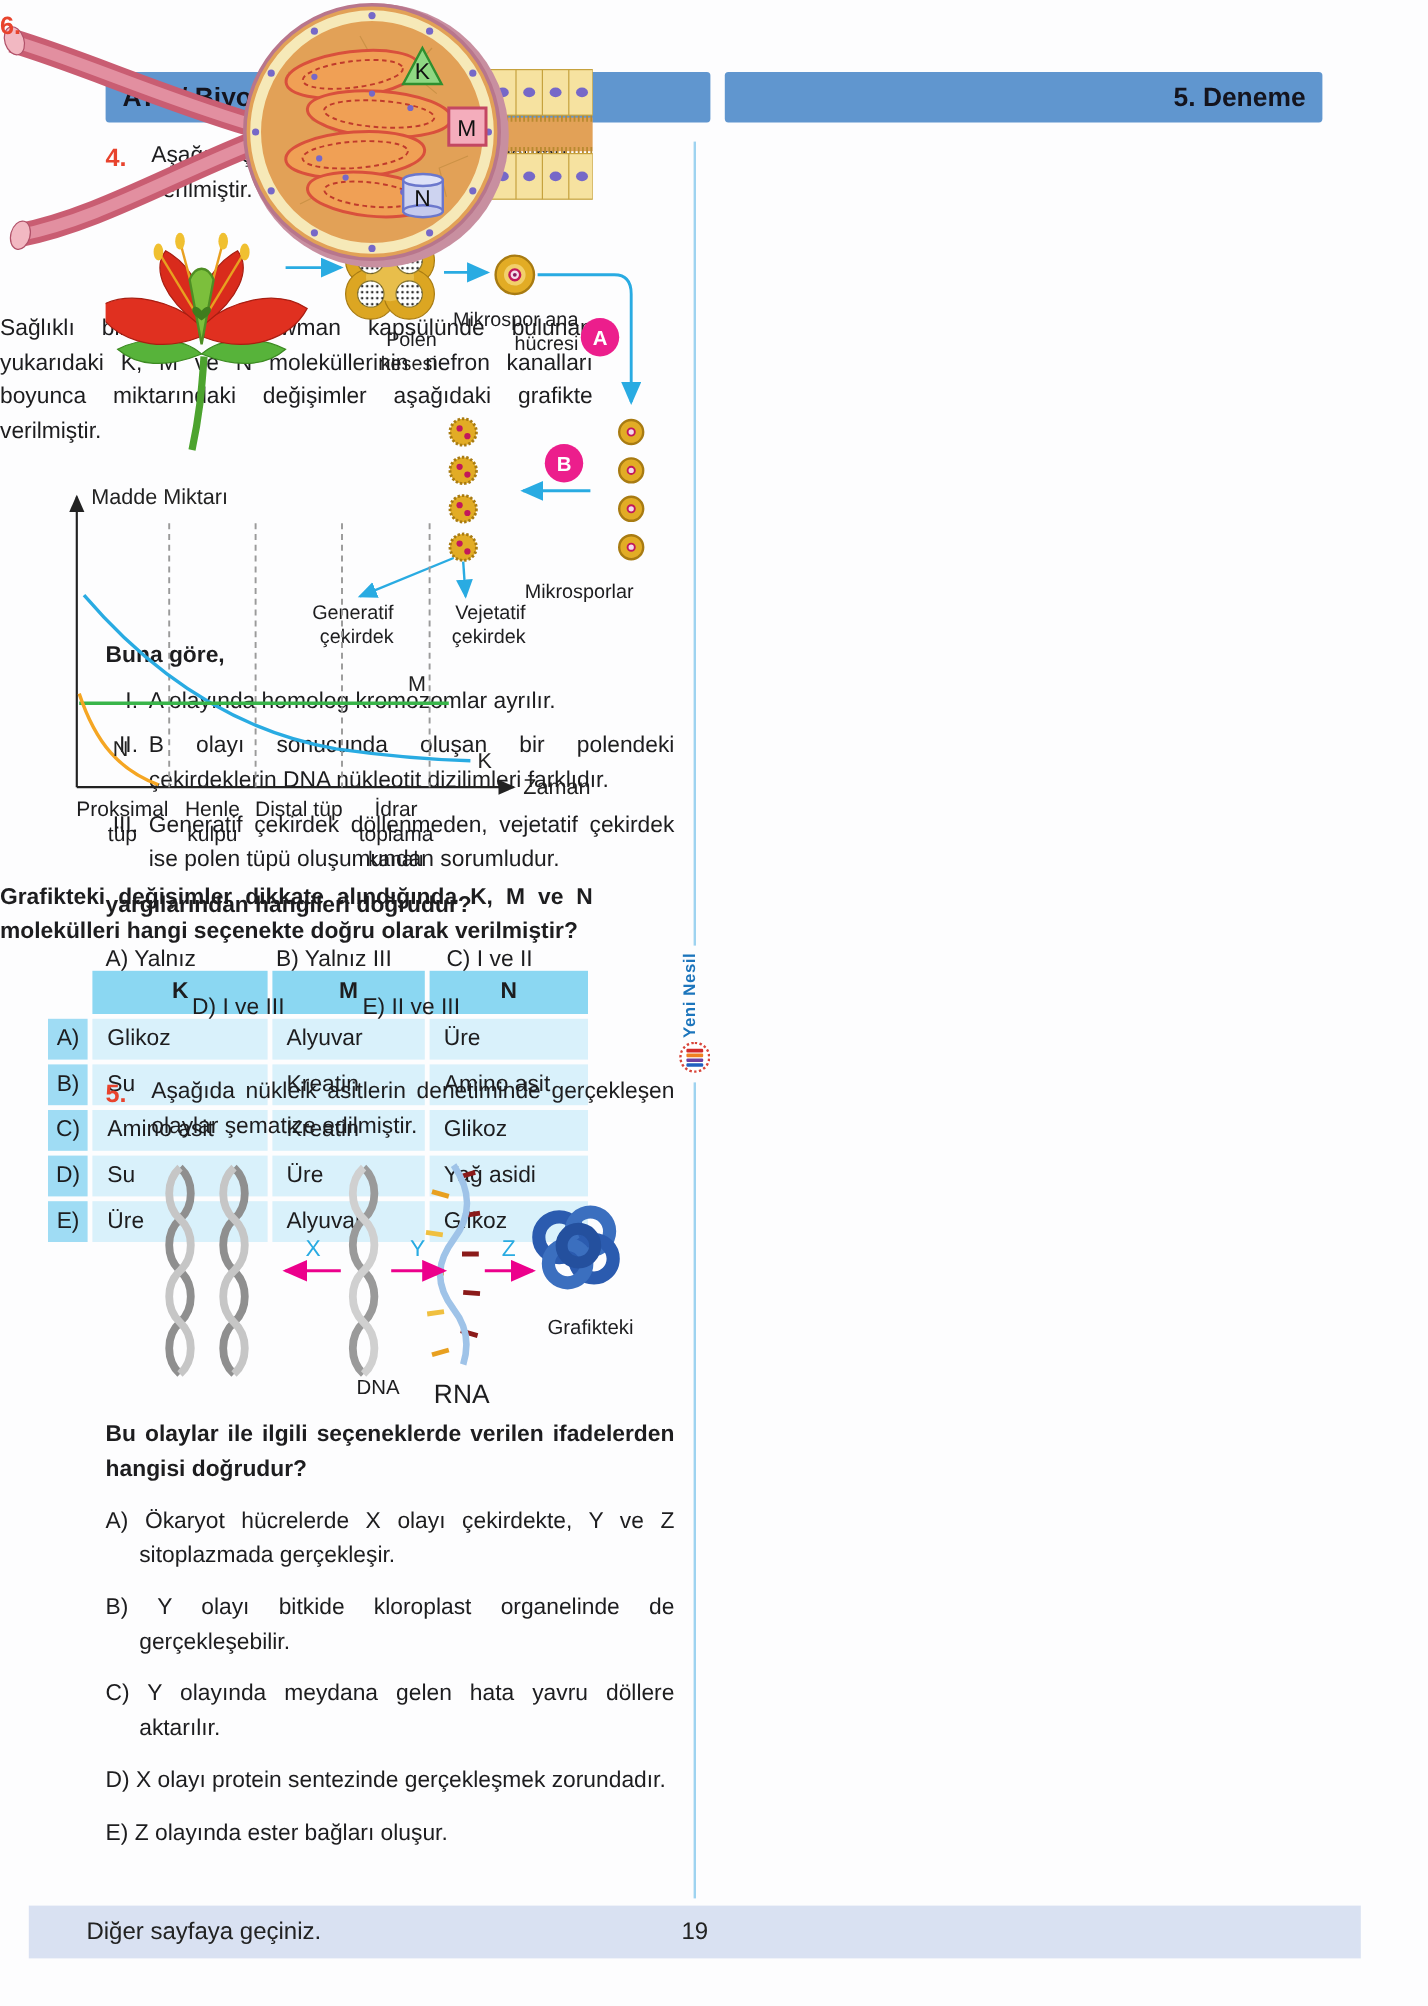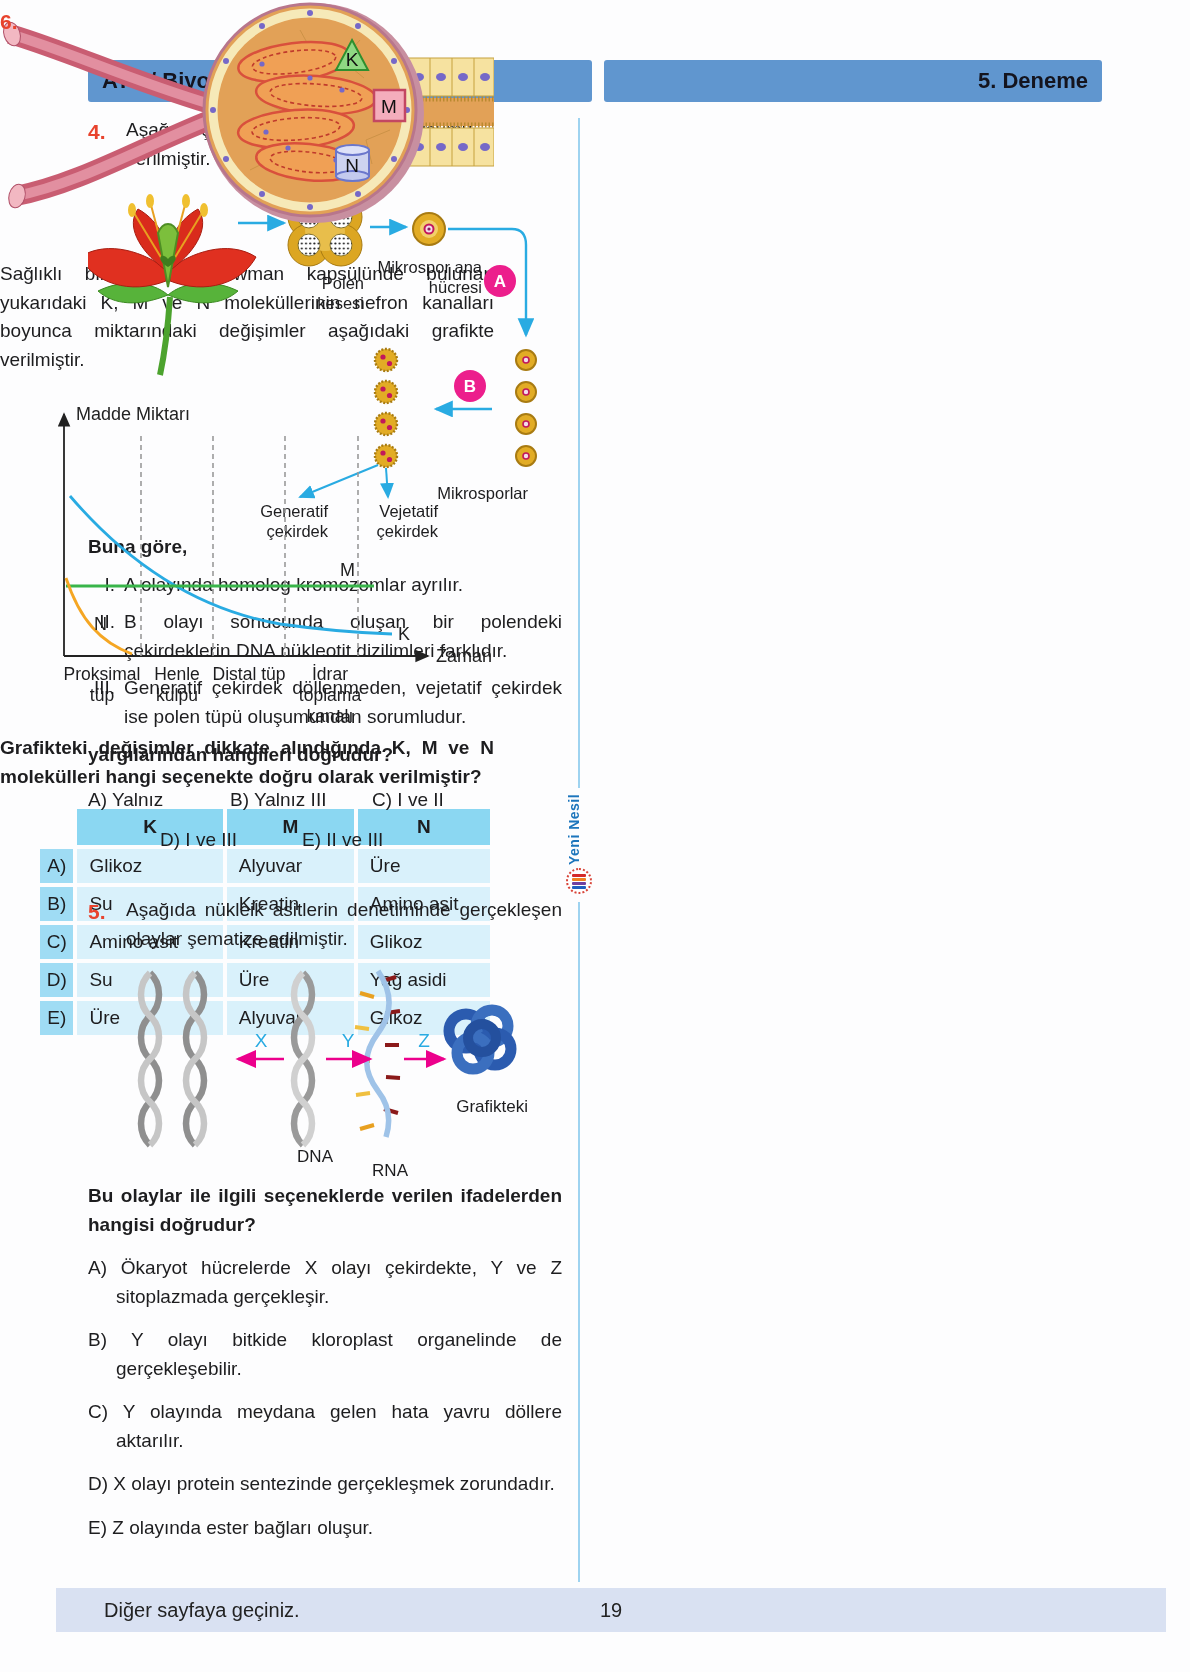--- a/index.html
+++ b/index.html
@@ -59,21 +59,21 @@
   .brand-text{position:absolute;left:566px;top:790px;height:78px;width:22px;
               writing-mode:vertical-rl;transform:rotate(180deg);
               font-size:14px;font-weight:bold;color:#1c75bc;letter-spacing:.5px;text-align:center;}
   .brand-mark{position:absolute;left:566px;top:868px;width:26px;height:26px;border:2px dotted #d8453a;
               border-radius:50%;overflow:hidden;display:flex;flex-direction:column;justify-content:center;
               align-items:center;gap:1px;background:#fff;}
   .brand-mark i{display:block;width:14px;height:3px;border-radius:1px;}
   .bm1{background:#d42a2a;} .bm2{background:#f08020;} .bm3{background:#7040a0;} .bm4{background:#2060c0;}
 
   
-  .footer-bar{position:absolute;left:56px;top:1588px;width:1110px;height:44px;background:#d9e1f2;
+  .footer-bar{position:absolute;left:24px;top:1588px;width:1110px;height:44px;background:#d9e1f2;
               display:flex;align-items:center;font-size:20px;color:#222;}
   .footer-bar .instr{padding-left:48px;}
   .pagenum{position:absolute;left:0;width:1110px;text-align:center;font-size:20px;color:#222;}
 </style>
 </head>
 <body>
 
 <div class="page">
 
   <div class="header-bar header-left">
@@ -303,21 +303,21 @@
         </g>
 
         <line x1="196" y1="98" x2="150" y2="98" stroke="#ec008c" stroke-width="2.6" marker-end="url(#arP)"></line>
         <line x1="238" y1="98" x2="282" y2="98" stroke="#ec008c" stroke-width="2.6" marker-end="url(#arP)"></line>
         <line x1="316" y1="98" x2="356" y2="98" stroke="#ec008c" stroke-width="2.6" marker-end="url(#arP)"></line>
         <text x="173" y="86" text-anchor="middle" font-size="19" fill="#29abe2">X</text>
         <text x="260" y="86" text-anchor="middle" font-size="19" fill="#29abe2">Y</text>
         <text x="336" y="86" text-anchor="middle" font-size="19" fill="#29abe2">Z</text>
       </svg>
       <div class="dlabel" style="left:185px;top:186px;width:60px;font-size:17px;">DNA</div>
-      <div class="dlabel" style="left:260px;top:200px;width:60px;font-size:17px;">RNA</div>
+      <div class="dlabel" style="left:260px;top:188px;width:60px;font-size:22px;">RNA</div>
       <div class="dlabel" style="left:345px;top:136px;width:95px;font-size:17px;">Grafikteki</div>
     </div>
 
     <div class="bold just" style="margin-top:14px;">Bu olaylar ile ilgili seçeneklerde verilen ifadelerden hangisi doğrudur?</div>
 
     <p class="option5"><span>A)</span> <span>Ökaryot hücrelerde X olayı çekirdekte, Y ve Z sitoplazmada gerçekleşir.</span></p>
     <p class="option5"><span>B)</span> <span>Y olayı bitkide kloroplast organelinde de gerçekleşebilir.</span></p>
     <p class="option5"><span>C)</span> <span>Y olayında meydana gelen hata yavru döllere aktarılır.</span></p>
     <p class="option5"><span>D)</span> <span>X olayı protein sentezinde gerçekleşmek zorundadır.</span></p>
     <p class="option5"><span>E)</span> <span>Z olayında ester bağları oluşur.</span></p>

